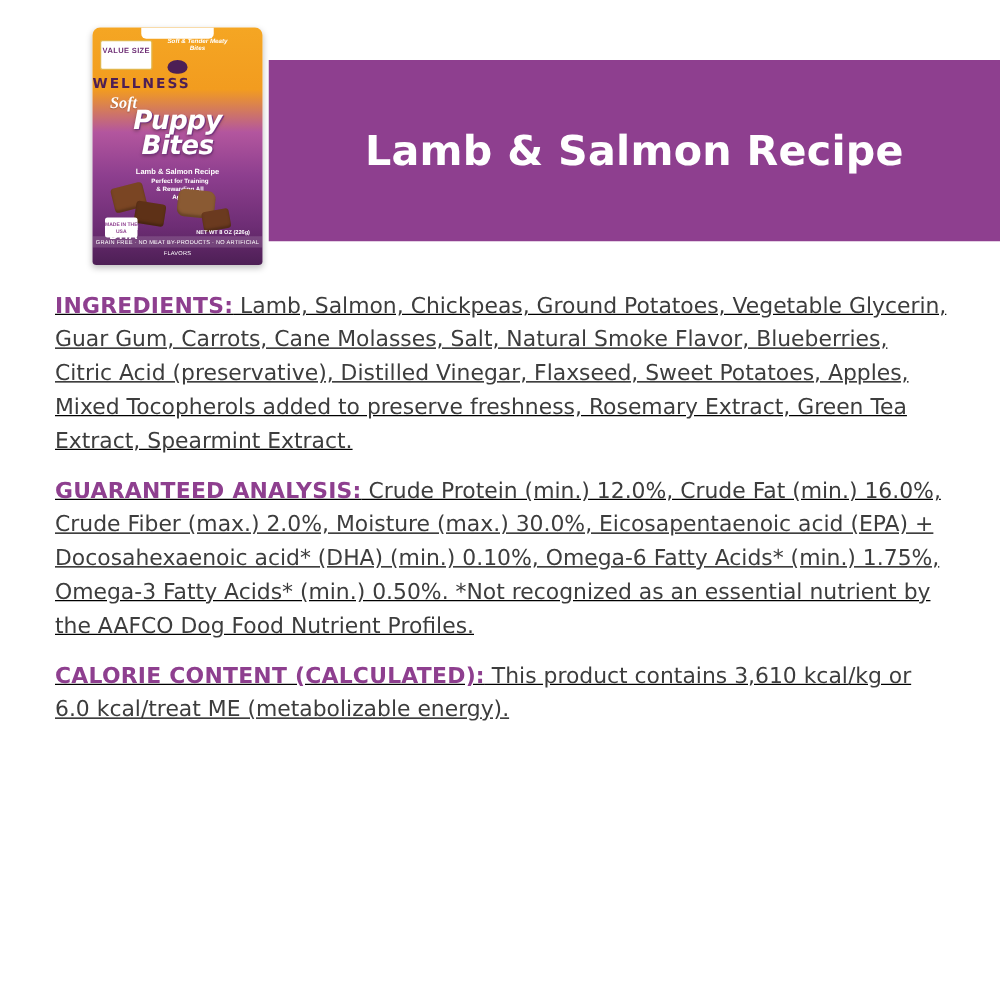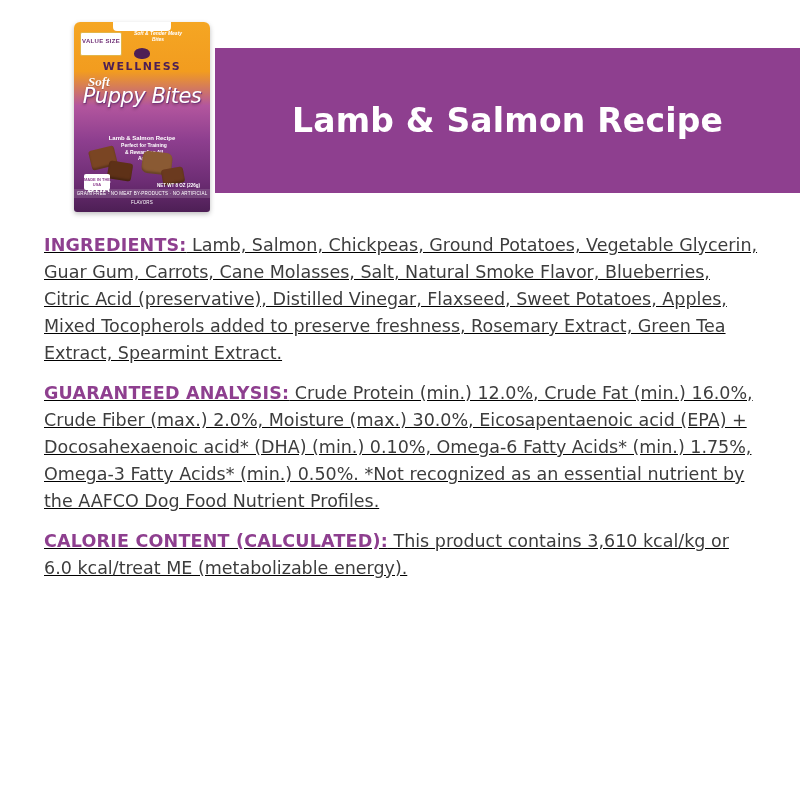--- a/index.html
+++ b/index.html
@@ -87,21 +87,20 @@
     font-weight: bold;
     line-height: 8px;
     text-align: center;
     padding-top: 4px;
     letter-spacing: .3px;
   }
   .brand {
     position: absolute;
     left: 0; right: 0;
     top: 38px;
-    text-align: center;
     color: #4d1f55;
     font-size: 11px;
     font-weight: bold;
     letter-spacing: 1.6px;
     font-family: "DejaVu Sans", sans-serif;
   }
   .brand-leaf {
     position: absolute;
     left: 50%;
     top: 26px;
@@ -123,21 +122,21 @@
     font-family: Liberation Serif, serif;
   }
   .puppy-bites {
     position: absolute;
     left: 8px;
     right: 8px;
     top: 64px;
     text-align: center;
     color: #ffffff;
     font-size: 21px;
-    font-weight: normal;
+    font-weight: bold;
     font-style: italic;
     line-height: 20px;
     letter-spacing: -0.5px;
     text-shadow: 1px 1px 0 #7a3580, 0 2px 3px rgba(0,0,0,.35);
     font-family: "DejaVu Sans", sans-serif;
   }
   .recipe-line {
     position: absolute;
     left: 0; right: 0;
     top: 112px;

